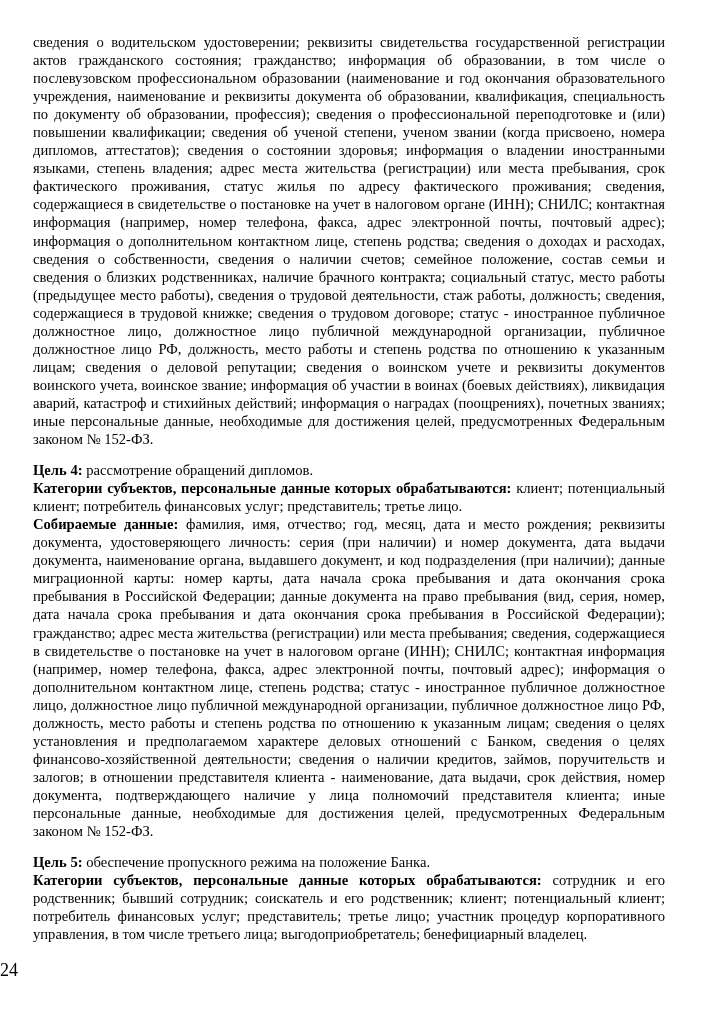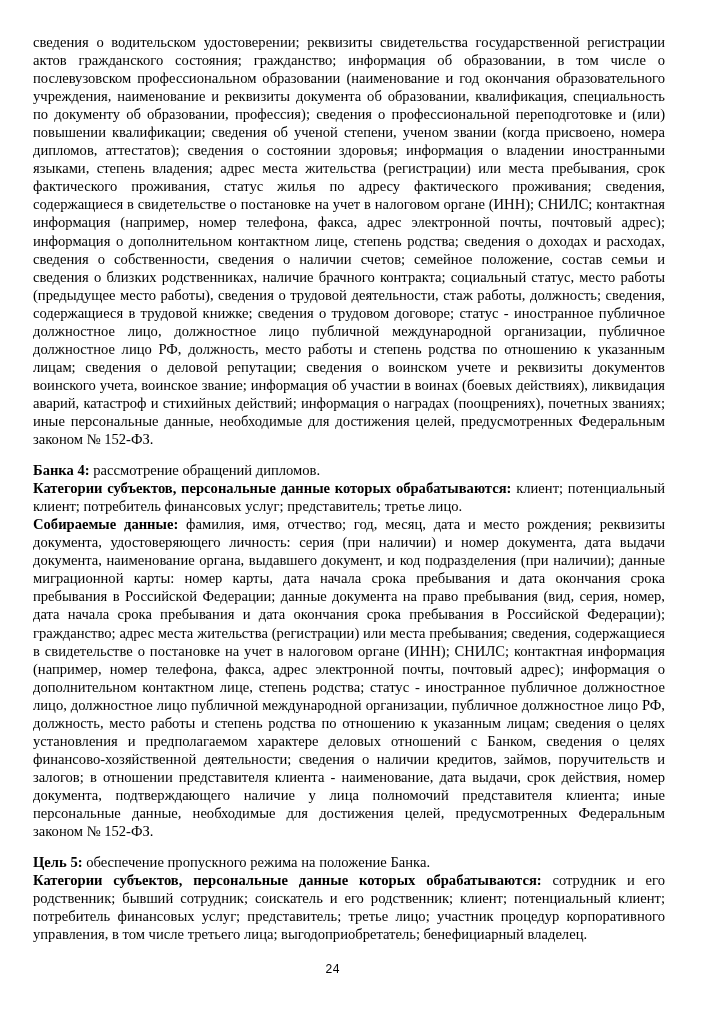--- a/index.html
+++ b/index.html
@@ -41,36 +41,35 @@
     margin-top: 0;
   }
   .lbl {
     font-weight: bold;
   }
   .pageno {
     position: absolute;
     left: 0;
     right: 59px;
     top: 962px;
-    text-align: center;
-    font-size: 12px;
+    text-align: left;
+    font-size: 18px;
     line-height: 16px;
-    font-family: Liberation Mono, monospace;
   }
 </style>
 </head>
 <body>
 
 <div class="page">
 
   <div class="body-text">
 
     <p class="para tight">сведения о водительском удостоверении; реквизиты свидетельства государственной регистрации актов гражданского состояния; гражданство; информация об образовании, в том числе о послевузовском профессиональном образовании (наименование и год окончания образовательного учреждения, наименование и реквизиты документа об образовании, квалификация, специальность по документу об образовании, профессия); сведения о профессиональной переподготовке и (или) повышении квалификации; сведения об ученой степени, ученом звании (когда присвоено, номера дипломов, аттестатов); сведения о состоянии здоровья; информация о владении иностранными языками, степень владения; адрес места жительства (регистрации) или места пребывания, срок фактического проживания, статус жилья по адресу фактического проживания; сведения, содержащиеся в свидетельстве о постановке на учет в налоговом органе (ИНН); СНИЛС; контактная информация (например, номер телефона, факса, адрес электронной почты, почтовый адрес); информация о дополнительном контактном лице, степень родства; сведения о доходах и расходах, сведения о собственности, сведения о наличии счетов; семейное положение, состав семьи и сведения о близких родственниках, наличие брачного контракта; социальный статус, место работы (предыдущее место работы), сведения о трудовой деятельности, стаж работы, должность; сведения, содержащиеся в трудовой книжке; сведения о трудовом договоре; статус - иностранное публичное должностное лицо, должностное лицо публичной международной организации, публичное должностное лицо РФ, должность, место работы и степень родства по отношению к указанным лицам; сведения о деловой репутации; сведения о воинском учете и реквизиты документов воинского учета, воинское звание; информация об участии в воинах (боевых действиях), ликвидация аварий, катастроф и стихийных действий; информация о наградах (поощрениях), почетных званиях; иные персональные данные, необходимые для достижения целей, предусмотренных Федеральным законом № 152-ФЗ.</p>
 
-    <p class="para gap-before"><span class="lbl">Банка 4:</span><span> рассмотрение обращений дипломов.</span></p>
+    <p class="para gap-before"><span class="lbl">Цель 4:</span><span> рассмотрение обращений дипломов.</span></p>
 
     <p class="para tight"><span class="lbl">Категории субъектов, персональные данные которых обрабатываются:</span><span> клиент; потенциальный клиент; потребитель финансовых услуг; представитель; третье лицо.</span></p>
 
     <p class="para tight"><span class="lbl">Собираемые данные:</span><span> фамилия, имя, отчество; год, месяц, дата и место рождения; реквизиты документа, удостоверяющего личность: серия (при наличии) и номер документа, дата выдачи документа, наименование органа, выдавшего документ, и код подразделения (при наличии); данные миграционной карты: номер карты, дата начала срока пребывания и дата окончания срока пребывания в Российской Федерации; данные документа на право пребывания (вид, серия, номер, дата начала срока пребывания и дата окончания срока пребывания в Российской Федерации); гражданство; адрес места жительства (регистрации) или места пребывания; сведения, содержащиеся в свидетельстве о постановке на учет в налоговом органе (ИНН); СНИЛС; контактная информация (например, номер телефона, факса, адрес электронной почты, почтовый адрес); информация о дополнительном контактном лице, степень родства; статус - иностранное публичное должностное лицо, должностное лицо публичной международной организации, публичное должностное лицо РФ, должность, место работы и степень родства по отношению к указанным лицам; сведения о целях установления и предполагаемом характере деловых отношений с Банком, сведения о целях финансово-хозяйственной деятельности; сведения о наличии кредитов, займов, поручительств и залогов; в отношении представителя клиента - наименование, дата выдачи, срок действия, номер документа, подтверждающего наличие у лица полномочий представителя клиента; иные персональные данные, необходимые для достижения целей, предусмотренных Федеральным законом № 152-ФЗ.</span></p>
 
     <p class="para gap-before"><span class="lbl">Цель 5:</span><span> обеспечение пропускного режима на положение Банка.</span></p>
 
     <p class="para tight"><span class="lbl">Категории субъектов, персональные данные которых обрабатываются:</span><span> сотрудник и его родственник; бывший сотрудник; соискатель и его родственник; клиент; потенциальный клиент; потребитель финансовых услуг; представитель; третье лицо; участник процедур корпоративного управления, в том числе третьего лица; выгодоприобретатель; бенефициарный владелец.</span></p>
 
 

